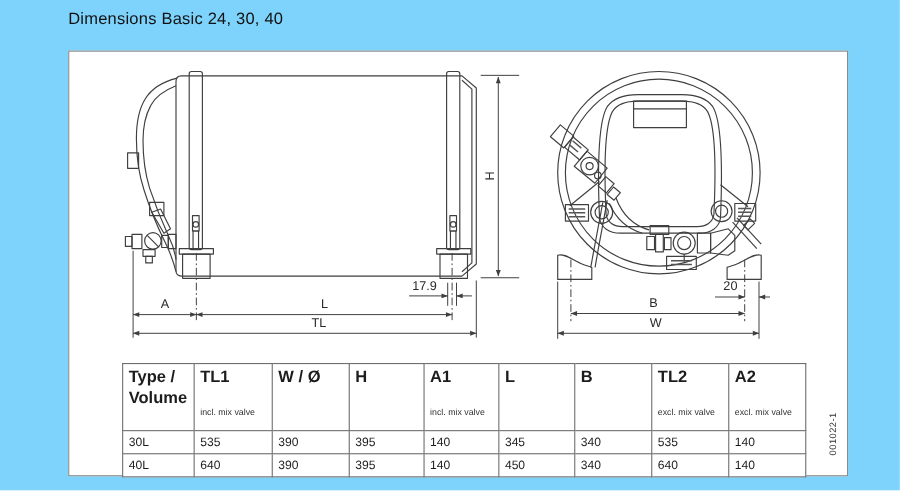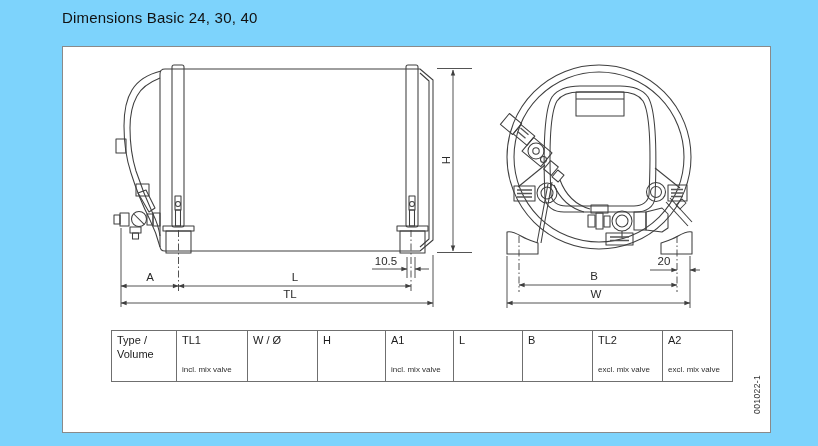--- a/index.html
+++ b/index.html
@@ -11,21 +11,21 @@
   .dimlabel{position:absolute;font-size:11.5px;color:#2b2b2b;transform:translateX(-50%);white-space:nowrap;}
   .dimlabel.rot{transform:translate(-50%,-50%) rotate(-90deg);}
   .docnum{position:absolute;left:752px;top:414px;font-size:8.5px;color:#333;letter-spacing:.4px;
           transform:rotate(-90deg);transform-origin:left top;white-space:nowrap;}
   table.dims{position:absolute;left:111px;top:330px;width:621px;border-collapse:collapse;table-layout:fixed;
              background:#fff;}
   table.dims th,table.dims td{border:1px solid #6f6f6f;text-align:left;vertical-align:top;
              font-weight:400;padding:3px 2px 2px 5px;}
   table.dims th{height:24px;}
   table.dims td{height:15px;font-size:11px;color:#1c1c1c;vertical-align:middle;}
-  .hm{display:block;font-size:11px;line-height:1.25;color:#1c1c1c;white-space:pre-line;}
+  .hm{display:block;font-size:15px;line-height:1.25;color:#1c1c1c;white-space:pre-line;font-weight:bold;}
   .hs{display:block;font-size:8px;line-height:1.25;color:#2e2e2e;margin-top:17px;}
 </style>
 </head>
 <body>
 
 <div class="screen">
 
   <div class="title">Dimensions Basic 24, 30, 40</div>
   <div class="frame"></div>
 
@@ -177,21 +177,21 @@
       <line x1="519" y1="285" x2="677" y2="285" marker-start="url(#arw)" marker-end="url(#arw)"></line>
       <line x1="507" y1="303" x2="690" y2="303" marker-start="url(#arw)" marker-end="url(#arw)"></line>
       <line x1="650" y1="270" x2="677" y2="270" marker-end="url(#arw)"></line>
       <line x1="700" y1="270" x2="690" y2="270" marker-end="url(#arw)"></line>
     </g>
   </svg>
 
   <span class="dimlabel" style="left:150px;top:271px">A</span>
   <span class="dimlabel" style="left:295px;top:271px">L</span>
   <span class="dimlabel" style="left:290px;top:288px">TL</span>
-  <span class="dimlabel" style="left:386px;top:255px">10.5</span>
+  <span class="dimlabel" style="left:386px;top:255px">17.9</span>
   <span class="dimlabel rot" style="left:446px;top:160px">H</span>
   <span class="dimlabel" style="left:594px;top:270px">B</span>
   <span class="dimlabel" style="left:596px;top:288px">W</span>
   <span class="dimlabel" style="left:664px;top:255px">20</span>
 
   <table class="dims">
     <colgroup>
       <col style="width:65px">
         <col style="width:71px">
         <col style="width:70px">
@@ -237,17 +237,39 @@
             <span class="hm">TL2</span>
             <span class="hs">excl. mix valve</span>
           </th>
         <th>
             <span class="hm">A2</span>
             <span class="hs">excl. mix valve</span>
           </th>
       </tr>
     </thead>
     <tbody>
+      <tr>
+        <td>30L</td>
+        <td>535</td>
+        <td>390</td>
+        <td>395</td>
+        <td>140</td>
+        <td>345</td>
+        <td>340</td>
+        <td>535</td>
+        <td>140</td>
+      </tr>
+      <tr>
+        <td>40L</td>
+        <td>640</td>
+        <td>390</td>
+        <td>395</td>
+        <td>140</td>
+        <td>450</td>
+        <td>340</td>
+        <td>640</td>
+        <td>140</td>
+      </tr>
     </tbody>
   </table>
 
   <span class="docnum">001022-1</span>
 </div>
 
 </body></html>

